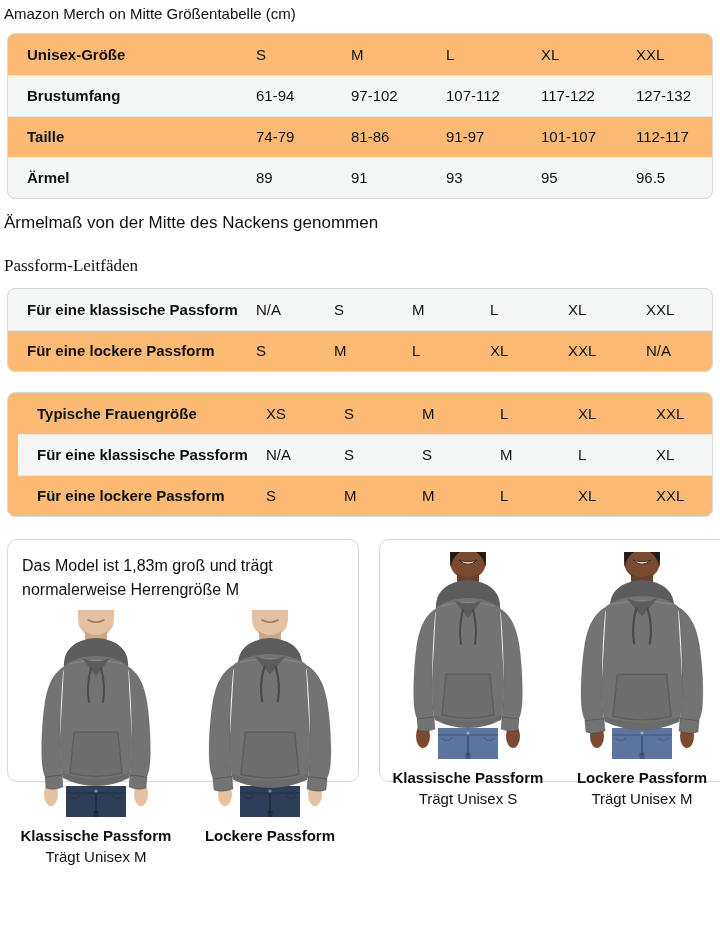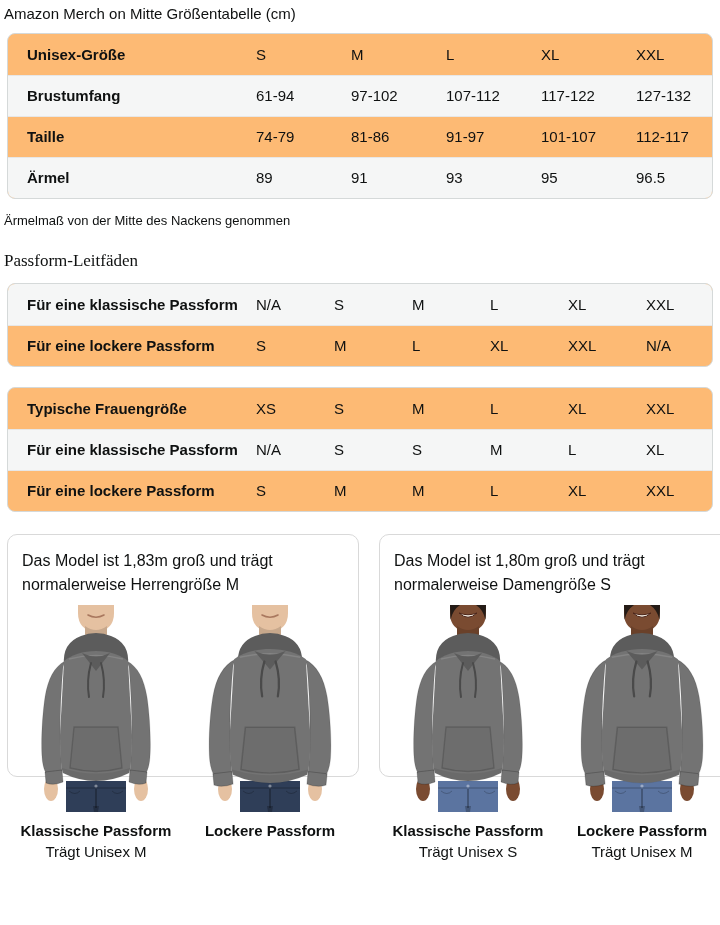--- a/index.html
+++ b/index.html
@@ -20,24 +20,24 @@
   table { width:100%; border-collapse:collapse; table-layout:fixed; }
   td {
     font-size:15px; height:41px; vertical-align:middle;
     padding:0; white-space:nowrap; overflow:hidden;
   }
   td.lbl { font-weight:700; padding-left:19px; }
   tr + tr td { border-top:1px solid #e7e7e7; }
   tr.stripe { background:#f5f6f6; }
   .t1 col.c-lbl { width:248px; } .t1 col.c-sz { width:95px; }
   .t2 col.c-lbl { width:248px; } .t2 col.c-sz { width:78px; }
-  .sleeve-note { font-size:13px; margin:14px 0 0 4px; color:#0f1111; }
+  .sleeve-note { font-size:17px; margin:14px 0 0 4px; color:#0f1111; }
   .section-title { font-size:17px; font-weight:400; margin:23px 0 0 4px;font-family:Liberation Serif, serif; }
   .fit-tbl { margin-top:12px; }
-  .fit-tbl + .fit-tbl { margin-top:20px; }
+  .fit-tbl + .fit-tbl { margin-top:20px;padding-left:10px; }
 
   
   .cards { display:flex; gap:20px; margin:22px 7px 0 7px; }
   .card {
     flex:1; border:1px solid #d9d9d9; border-radius:10px;
     padding:12px 12px 12px 12px; height:243px; background:#fff;
   }
   .card-heading { font-size:16px; line-height:24px; font-weight:400; max-width:290px; margin:2px 0 8px 2px; }
   .figures { display:flex; gap:22px; justify-content:center; }
   .model-figure { width:152px; text-align:center; }
@@ -299,21 +299,20 @@
   </svg>
 </div>
         <figcaption>
           <div class="fit-name">Lockere Passform</div>
         </figcaption>
       </figure>
     </div>
   </section>
 
   <section class="card">
-    <p class="card-heading">Das Model ist 1,80m groß und trägt normalerweise Damengröße S</p>
     <div class="figures">
       <figure class="model-figure female classic">
         <div class="model-slot">
   <svg viewBox="0 0 150 207" xmlns="http://www.w3.org/2000/svg">
 
     <g fill="var(--skin)">
       <path d="M57,0 L93,0 L93,8 Q93,25 75,27.5 Q57,25 57,8 Z"></path>
       <path d="M64,19 L86,19 L86,44 Q75,50 64,44 Z"></path>
     </g>
     <path class="m-only" d="M67,10 Q75,14.5 83,10" stroke="rgba(120,60,40,.55)" stroke-width="1.6" fill="none" stroke-linecap="round"></path>

